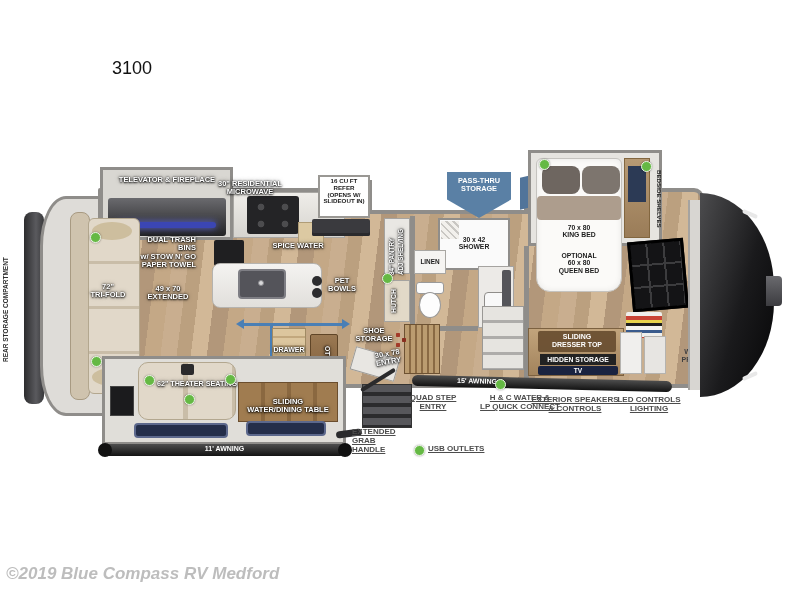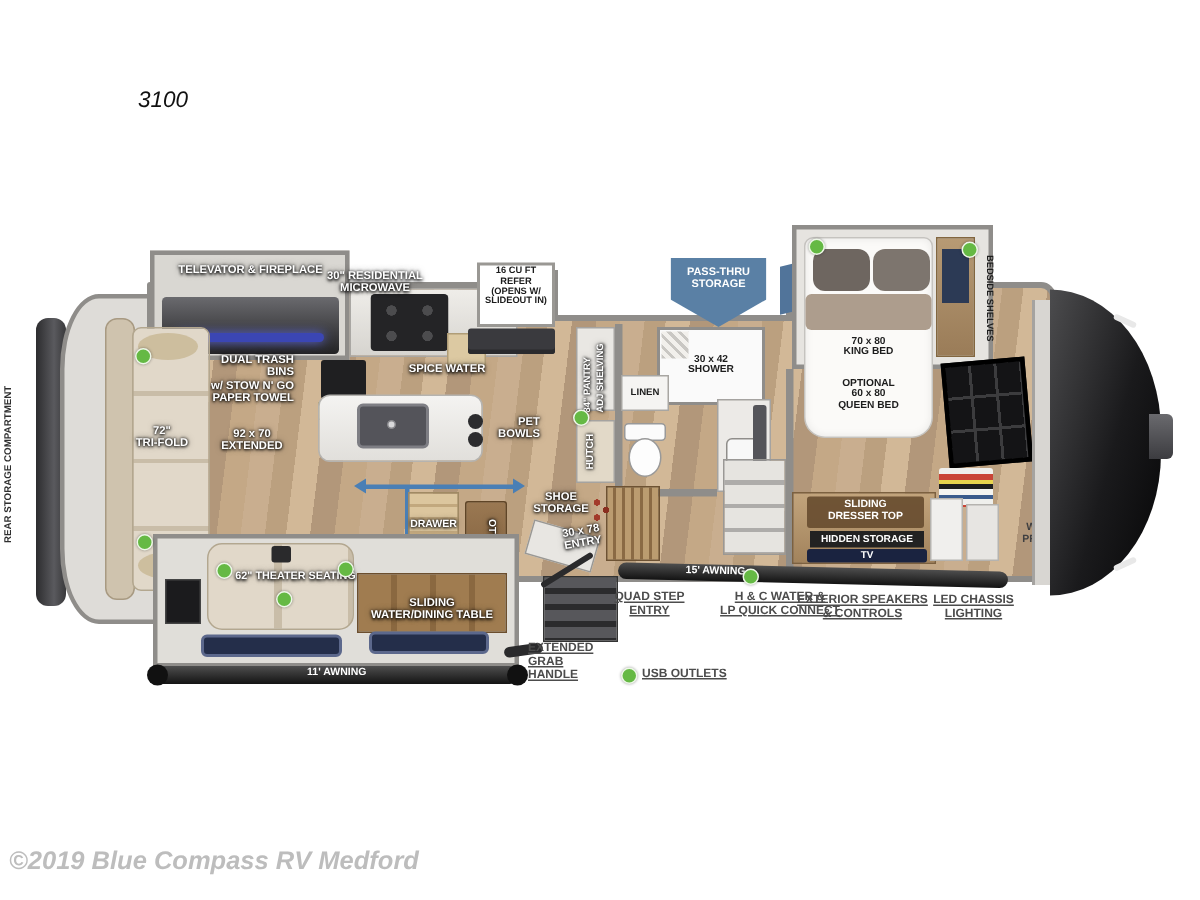--- a/index.html
+++ b/index.html
@@ -22,21 +22,21 @@
   .slide{border:3px solid #8f8d8a;background:#e0ded9;}
   .dot{position:absolute;width:9px;height:9px;border-radius:50%;
        background:#65b944;border:1px solid #eef7e8;box-shadow:0 0 2px rgba(0,0,0,.4);}
   .navy{background:#242e4a;border:2px solid #5c688c;border-radius:4px;}
   .awn{background:linear-gradient(180deg,#4e4e4e,#131313);border-radius:6px;}
   .awn .lbl{width:100%;top:1px;}
 </style>
 </head>
 <body>
 
-<div class="abs" style="left:92px;top:58px;font-size:15px;color:#111;font-style:italic;">3100</div>
+<div class="abs" style="left:112px;top:58px;font-size:18px;color:#111;">3100</div>
 
 <div class="abs" style="left:0;top:0;width:800px;height:600px;">
 
   <div class="lbl vup" style="left:2px;top:214px;height:192px;width:14px;font-size:6.5px;color:#2e2e2e;font-weight:700;">REAR STORAGE COMPARTMENT</div>
   <div class="abs" style="left:24px;top:212px;width:20px;height:192px;border-radius:8px;
               background:linear-gradient(90deg,#2c2c2e,#5a5a5e 60%,#39393b);"></div>
 
   <div class="abs" style="left:40px;top:196px;width:72px;height:220px;background:#dedcd8;border:3px solid #8f8d8a;
               border-radius:26px 0 0 26px / 50px 0 0 50px;"></div>
 
@@ -79,30 +79,30 @@
 w/ STOW N' GO
 PAPER TOWEL</div>
 
   <div class="abs" style="left:70px;top:212px;width:20px;height:188px;background:#cfc3ae;border-radius:8px;border:1px solid #a89a82;"></div>
   <div class="abs" style="left:88px;top:218px;width:52px;height:176px;border:1px solid #b3a78f;border-radius:6px;
               background:repeating-linear-gradient(180deg,#e1d8c9 0 42px,#c9bda8 42px 45px);"></div>
   <div class="abs" style="left:92px;top:222px;width:40px;height:18px;background:#cdbe9e;border-radius:50%;"></div>
   <div class="abs" style="left:92px;top:368px;width:40px;height:18px;background:#cdbe9e;border-radius:50%;"></div>
   <div class="lbl wlbl" style="left:80px;top:283px;width:56px;">72"
 TRI-FOLD</div>
-  <div class="lbl wlbl" style="left:140px;top:285px;width:56px;">92 x 70
+  <div class="lbl wlbl" style="left:140px;top:285px;width:56px;">49 x 70
 EXTENDED</div>
 
   <div class="abs" style="left:212px;top:263px;width:110px;height:45px;background:linear-gradient(180deg,#f4f3f1,#e1dfdb);
               border:1px solid #b5b3af;border-radius:8px;"></div>
   <div class="abs" style="left:238px;top:269px;width:48px;height:30px;background:#54545a;border:2px solid #7e7e84;border-radius:4px;"></div>
   <div class="abs" style="left:258px;top:280px;width:6px;height:6px;background:#d9d9db;border-radius:50%;border:1px solid #8a8a8e;"></div>
   <div class="abs" style="left:312px;top:276px;width:10px;height:10px;background:#2c2c2e;border-radius:50%;"></div>
   <div class="abs" style="left:312px;top:288px;width:10px;height:10px;background:#2c2c2e;border-radius:50%;"></div>
-  <div class="lbl wlbl" style="left:324px;top:277px;width:36px;text-align:right;">PET
+  <div class="lbl wlbl" style="left:324px;top:277px;width:36px;text-align:center;">PET
 BOWLS</div>
 
   <div class="abs" style="left:242px;top:323px;width:102px;height:3px;background:#4a7fb5;"></div>
   <div class="abs" style="left:236px;top:319px;width:0;height:0;border-top:5px solid transparent;border-bottom:5px solid transparent;border-right:8px solid #4a7fb5;"></div>
   <div class="abs" style="left:342px;top:319px;width:0;height:0;border-top:5px solid transparent;border-bottom:5px solid transparent;border-left:8px solid #4a7fb5;"></div>
   <div class="abs" style="left:270px;top:326px;width:3px;height:44px;background:#4a7fb5;"></div>
 
   <div class="abs" style="left:272px;top:328px;width:34px;height:44px;border:1px solid #a08a64;
               background:repeating-linear-gradient(180deg,#dcc69e 0 7px,#c2a87e 7px 9px);"></div>
   <div class="lbl wlbl" style="left:261px;top:346px;width:56px;font-size:7px;">DRAWER</div>
@@ -227,21 +227,21 @@
               background:repeating-linear-gradient(180deg,#57575b 0 7px,#2b2b2d 7px 11px);"></div>
   <div class="abs" style="left:358px;top:378px;width:40px;height:4px;background:#2a2a2c;border-radius:2px;transform:rotate(-32deg);"></div>
   <div class="abs" style="left:336px;top:430px;width:26px;height:7px;background:#2a2a2c;border-radius:4px;transform:rotate(-8deg);"></div>
 
   <div class="lbl glbl" style="left:402px;top:394px;width:62px;">QUAD STEP
 ENTRY</div>
   <div class="lbl glbl" style="left:468px;top:394px;width:104px;">H &amp; C WATER &amp;
 LP QUICK CONNECT</div>
   <div class="lbl glbl" style="left:528px;top:396px;width:94px;">EXTERIOR SPEAKERS
 &amp; CONTROLS</div>
-  <div class="lbl glbl" style="left:616px;top:396px;width:66px;">LED CHASSIS
+  <div class="lbl glbl" style="left:616px;top:396px;width:66px;">LED CONTROLS
 LIGHTING</div>
   <div class="lbl glbl" style="left:352px;top:428px;width:62px;text-align:left;">EXTENDED
 GRAB
 HANDLE</div>
 
   <div class="dot" style="left:414px;top:445px;"></div>
   <div class="lbl glbl" style="left:428px;top:445px;width:70px;text-align:left;">USB OUTLETS</div>
 
   <div class="dot" style="left:90px;top:232px;"></div>
   <div class="dot" style="left:91px;top:356px;"></div>

